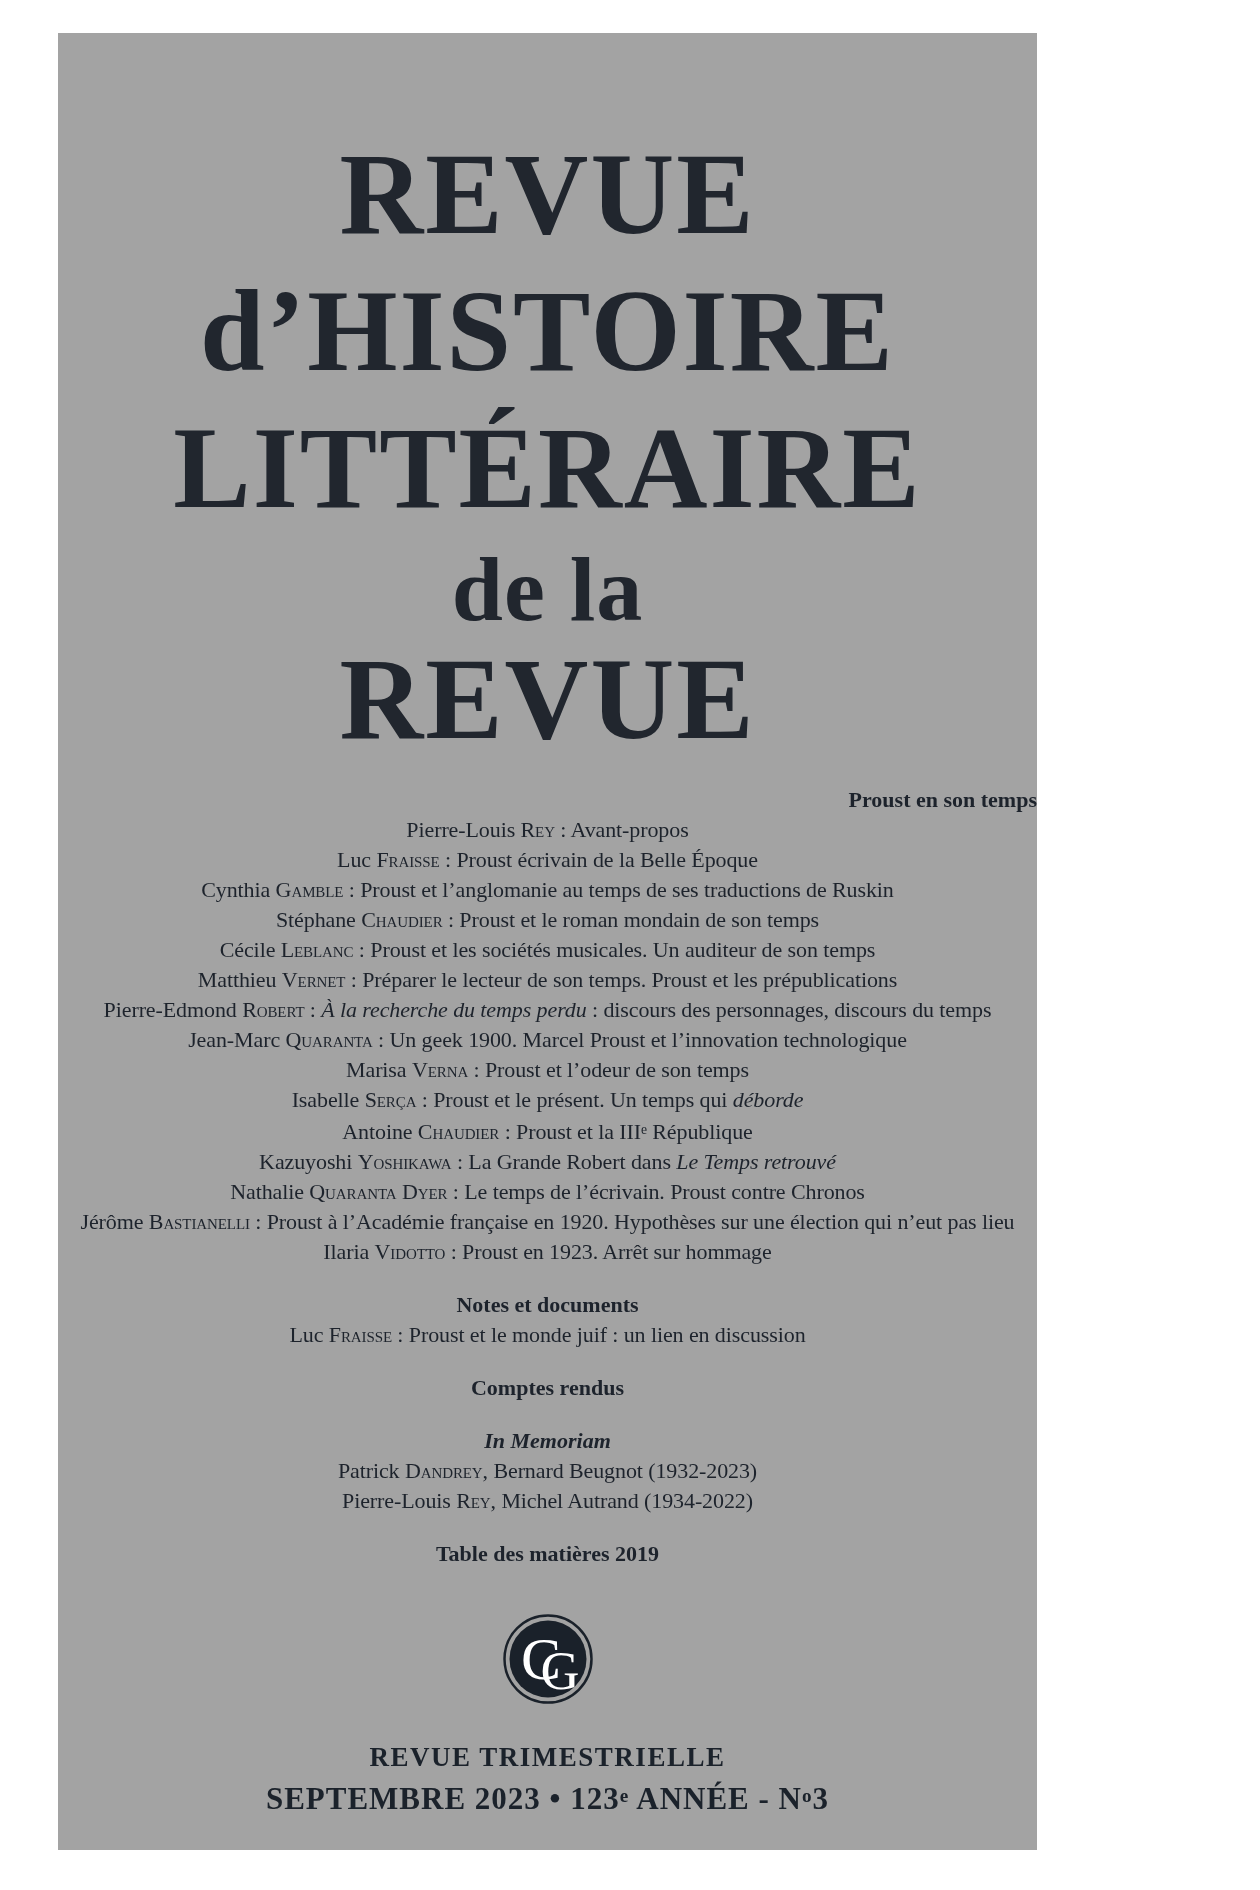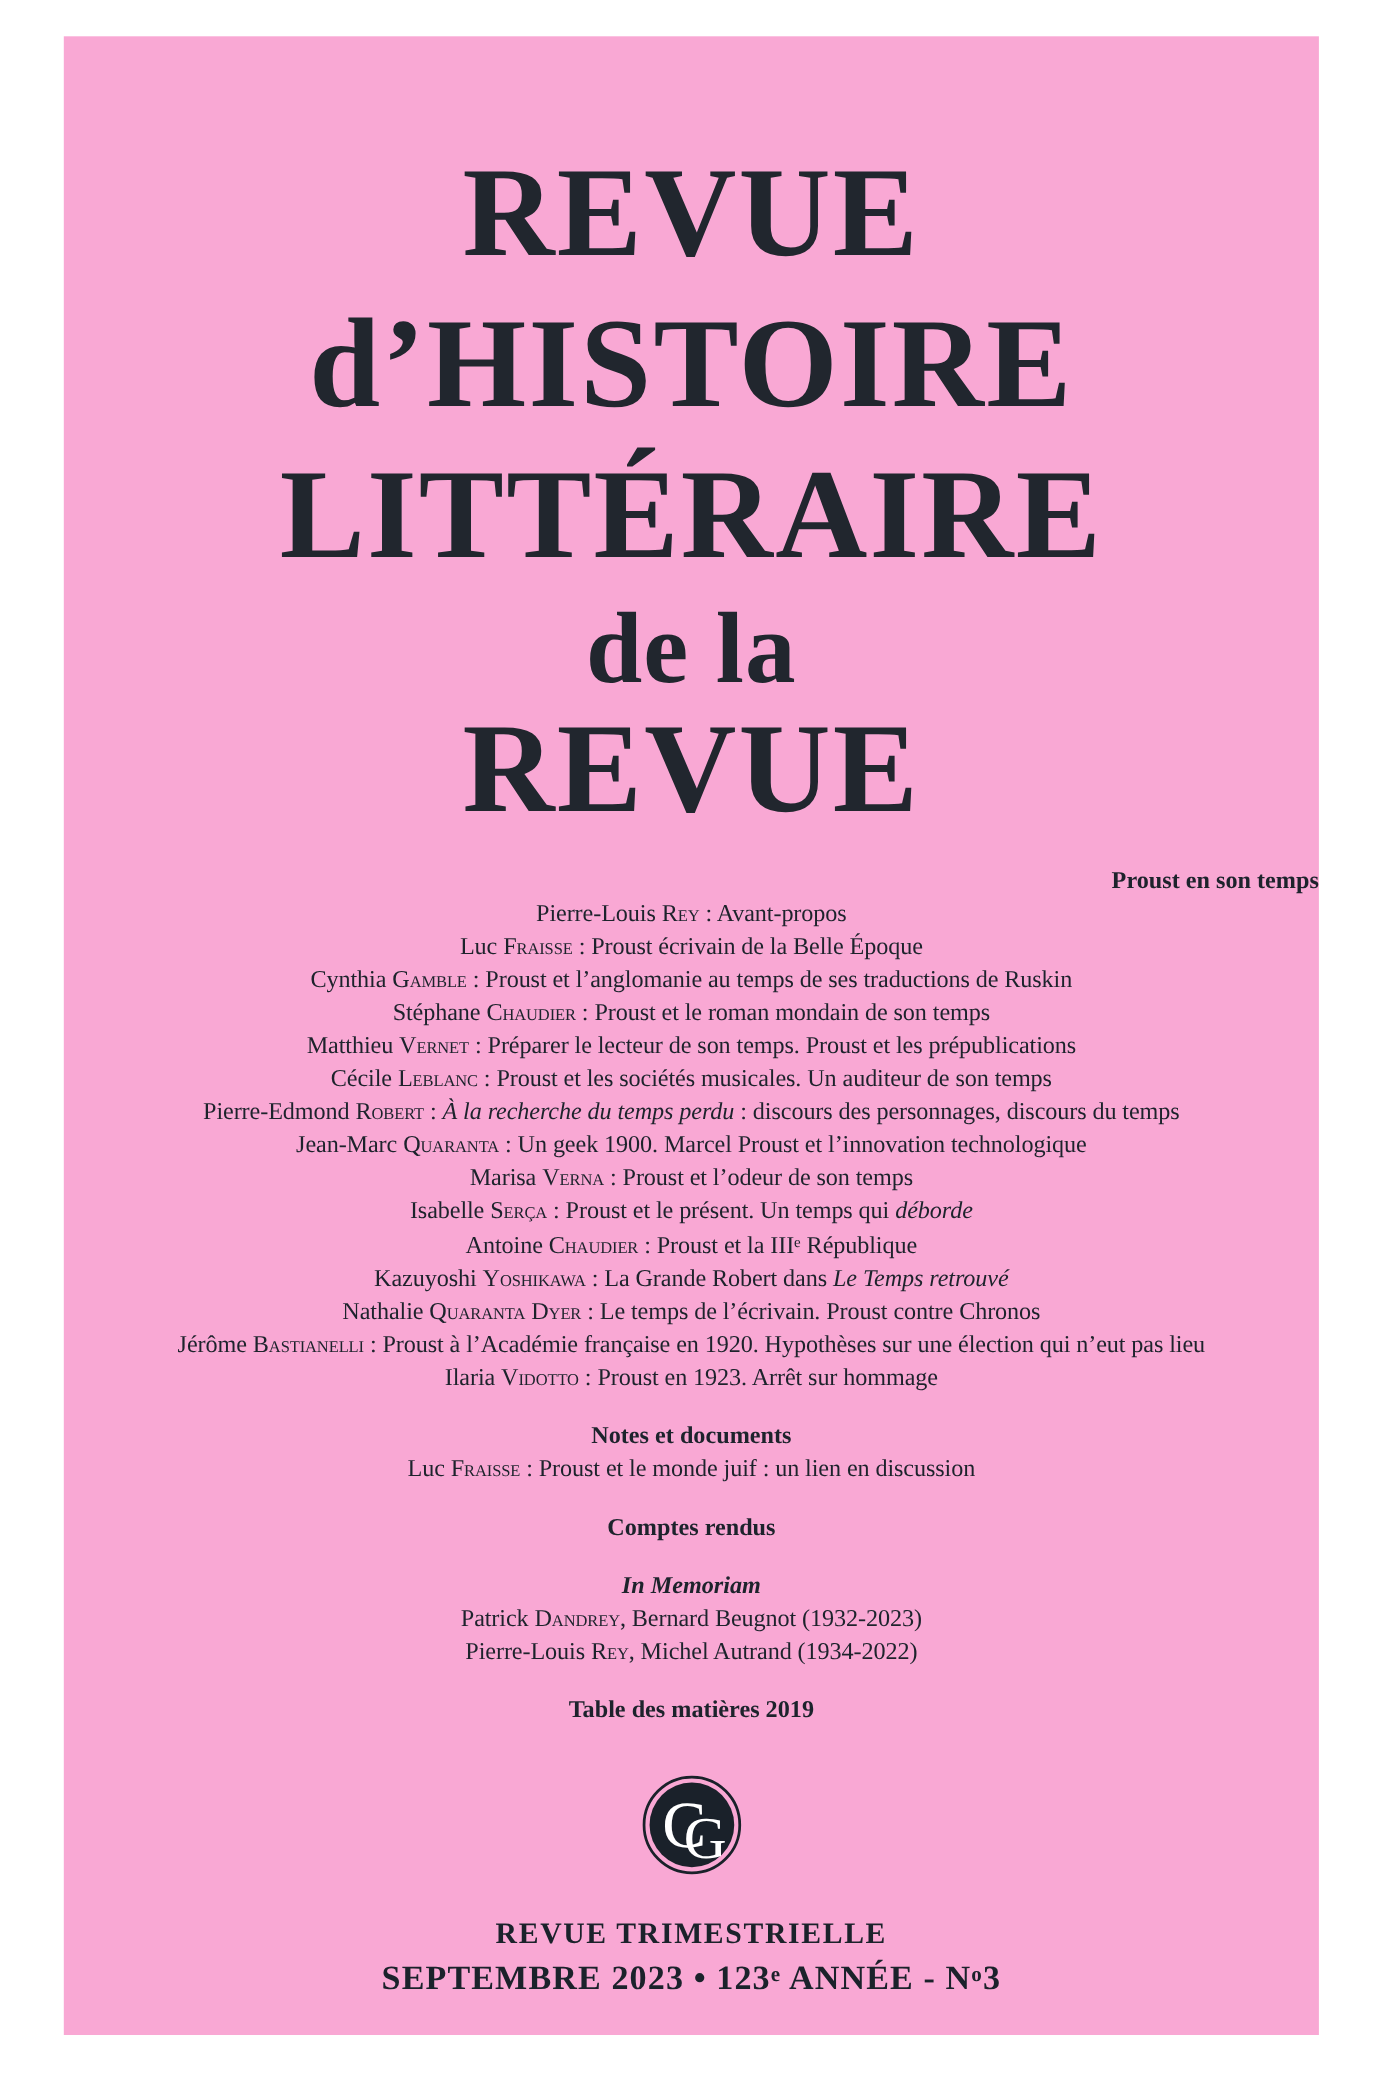--- a/index.html
+++ b/index.html
@@ -6,22 +6,22 @@
   html,body { width:1260px; height:1890px; }
   body {
     background:#ffffff;
     position:relative;
     overflow:hidden;
     font-family:"Liberation Serif", serif;
   }
   .cover {
     position:absolute;
     left:58px; top:33px;
-    width:1141px; height:1817px;
-    background:#f9a8d4;
+    width:979px; height:1817px;
+    background:#a3a3a3;
     text-align:center;
     color:#1d232c;
   }
   
   .title-block { padding-top:93px; }
   .title-line {
     font-weight:bold;
     color:#21262e;
   }
   .tl-caps  { font-size:116px; line-height:137px; letter-spacing:2px; }
@@ -79,22 +79,22 @@
     <div class="title-line tl-small">de la</div>
     <div class="title-line tl-last">REVUE</div>
   </div>
 
   <div class="toc">
       <div class="toc-heading first">Proust en son temps</div>
       <div class="toc-entry"><span class="seg-plain">Pierre-Louis </span><span class="seg-sc">Rey</span><span class="seg-plain"> : Avant-propos</span></div>
       <div class="toc-entry"><span class="seg-plain">Luc </span><span class="seg-sc">Fraisse</span><span class="seg-plain"> : Proust écrivain de la Belle Époque</span></div>
       <div class="toc-entry"><span class="seg-plain">Cynthia </span><span class="seg-sc">Gamble</span><span class="seg-plain"> : Proust et l’anglomanie au temps de ses traductions de Ruskin</span></div>
       <div class="toc-entry"><span class="seg-plain">Stéphane </span><span class="seg-sc">Chaudier</span><span class="seg-plain"> : Proust et le roman mondain de son temps</span></div>
+      <div class="toc-entry"><span class="seg-plain">Cécile </span><span class="seg-sc">Leblanc</span><span class="seg-plain"> : Proust et les sociétés musicales. Un auditeur de son temps</span></div>
       <div class="toc-entry"><span class="seg-plain">Matthieu </span><span class="seg-sc">Vernet</span><span class="seg-plain"> : Préparer le lecteur de son temps. Proust et les prépublications</span></div>
-      <div class="toc-entry"><span class="seg-plain">Cécile </span><span class="seg-sc">Leblanc</span><span class="seg-plain"> : Proust et les sociétés musicales. Un auditeur de son temps</span></div>
       <div class="toc-entry"><span class="seg-plain">Pierre-Edmond </span><span class="seg-sc">Robert</span><span class="seg-plain"> : </span><span class="seg-italic">À la recherche du temps perdu</span><span class="seg-plain"> : discours des personnages, discours du temps</span></div>
       <div class="toc-entry"><span class="seg-plain">Jean-Marc </span><span class="seg-sc">Quaranta</span><span class="seg-plain"> : Un geek 1900. Marcel Proust et l’innovation technologique</span></div>
       <div class="toc-entry"><span class="seg-plain">Marisa </span><span class="seg-sc">Verna</span><span class="seg-plain"> : Proust et l’odeur de son temps</span></div>
       <div class="toc-entry"><span class="seg-plain">Isabelle </span><span class="seg-sc">Serça</span><span class="seg-plain"> : Proust et le présent. Un temps qui </span><span class="seg-italic">déborde</span></div>
       <div class="toc-entry"><span class="seg-plain">Antoine </span><span class="seg-sc">Chaudier</span><span class="seg-plain"> : Proust et la III</span><span class="seg-sup">e</span><span class="seg-plain"> République</span></div>
       <div class="toc-entry"><span class="seg-plain">Kazuyoshi </span><span class="seg-sc">Yoshikawa</span><span class="seg-plain"> : La Grande Robert dans </span><span class="seg-italic">Le Temps retrouvé</span></div>
       <div class="toc-entry"><span class="seg-plain">Nathalie </span><span class="seg-sc">Quaranta Dyer</span><span class="seg-plain"> : Le temps de l’écrivain. Proust contre Chronos</span></div>
       <div class="toc-entry"><span class="seg-plain">Jérôme </span><span class="seg-sc">Bastianelli</span><span class="seg-plain"> : Proust à l’Académie française en 1920. Hypothèses sur une élection qui n’eut pas lieu</span></div>
       <div class="toc-entry"><span class="seg-plain">Ilaria </span><span class="seg-sc">Vidotto</span><span class="seg-plain"> : Proust en 1923. Arrêt sur hommage</span></div>
       <div class="toc-heading">Notes et documents</div>

